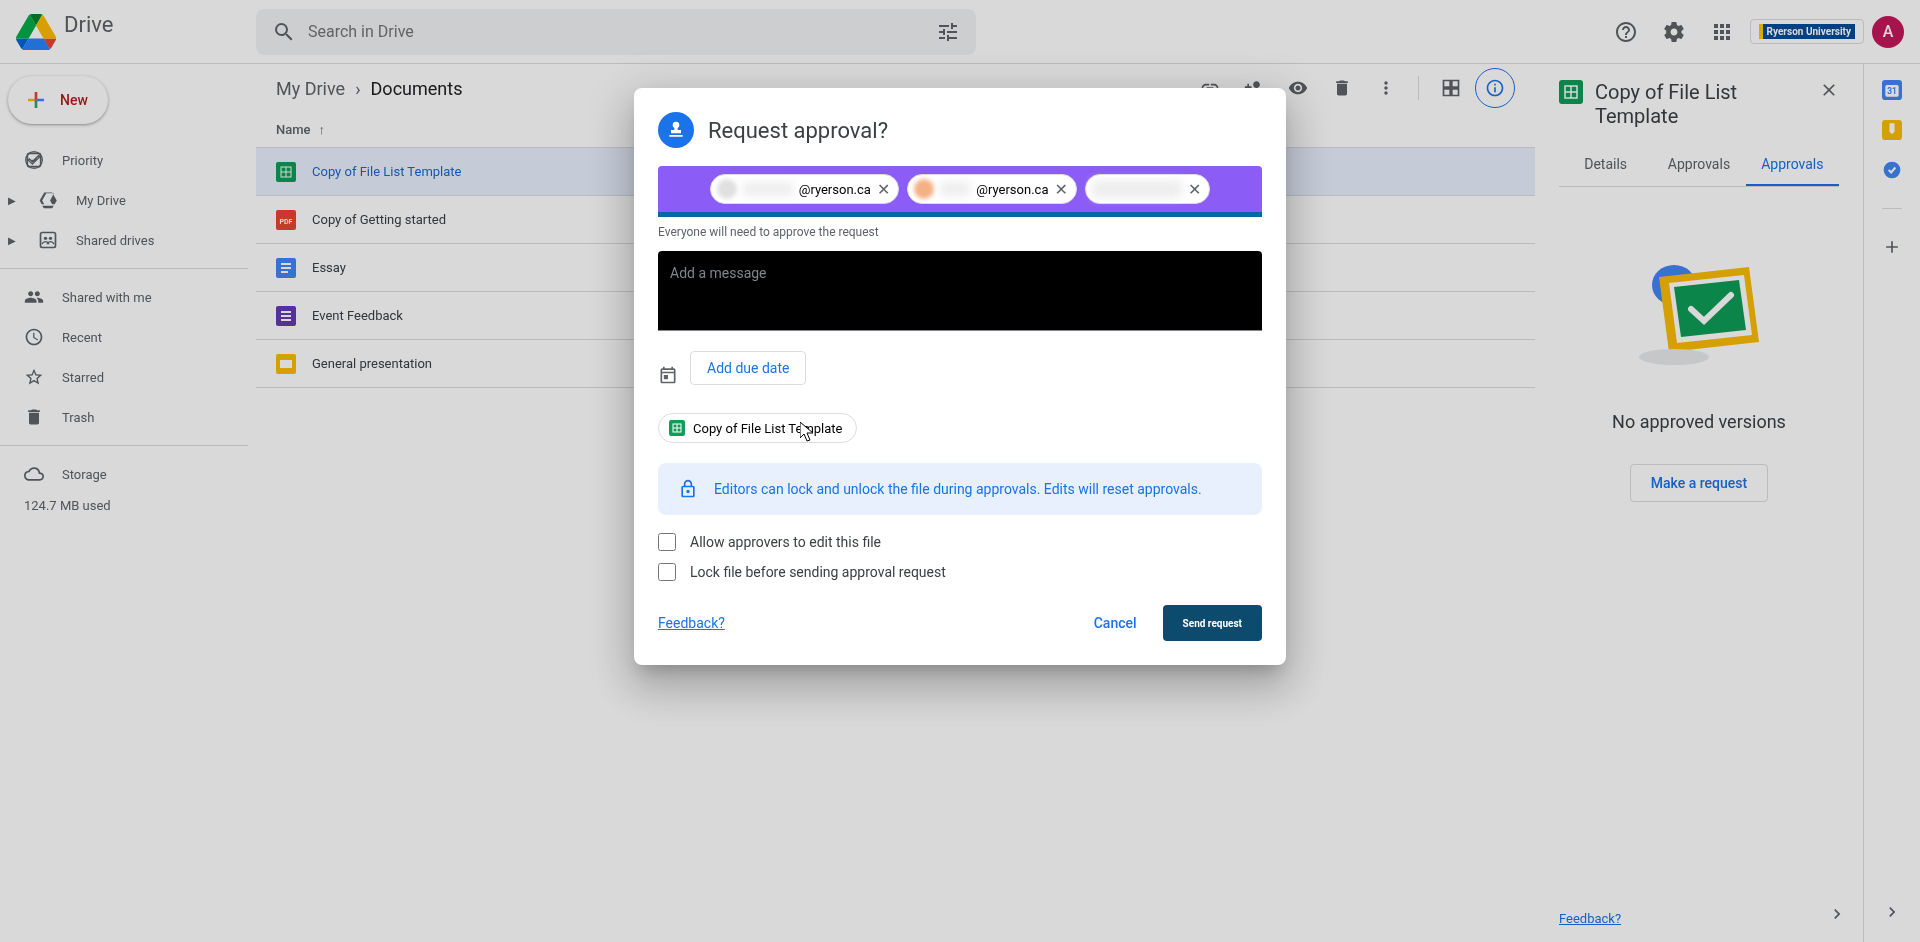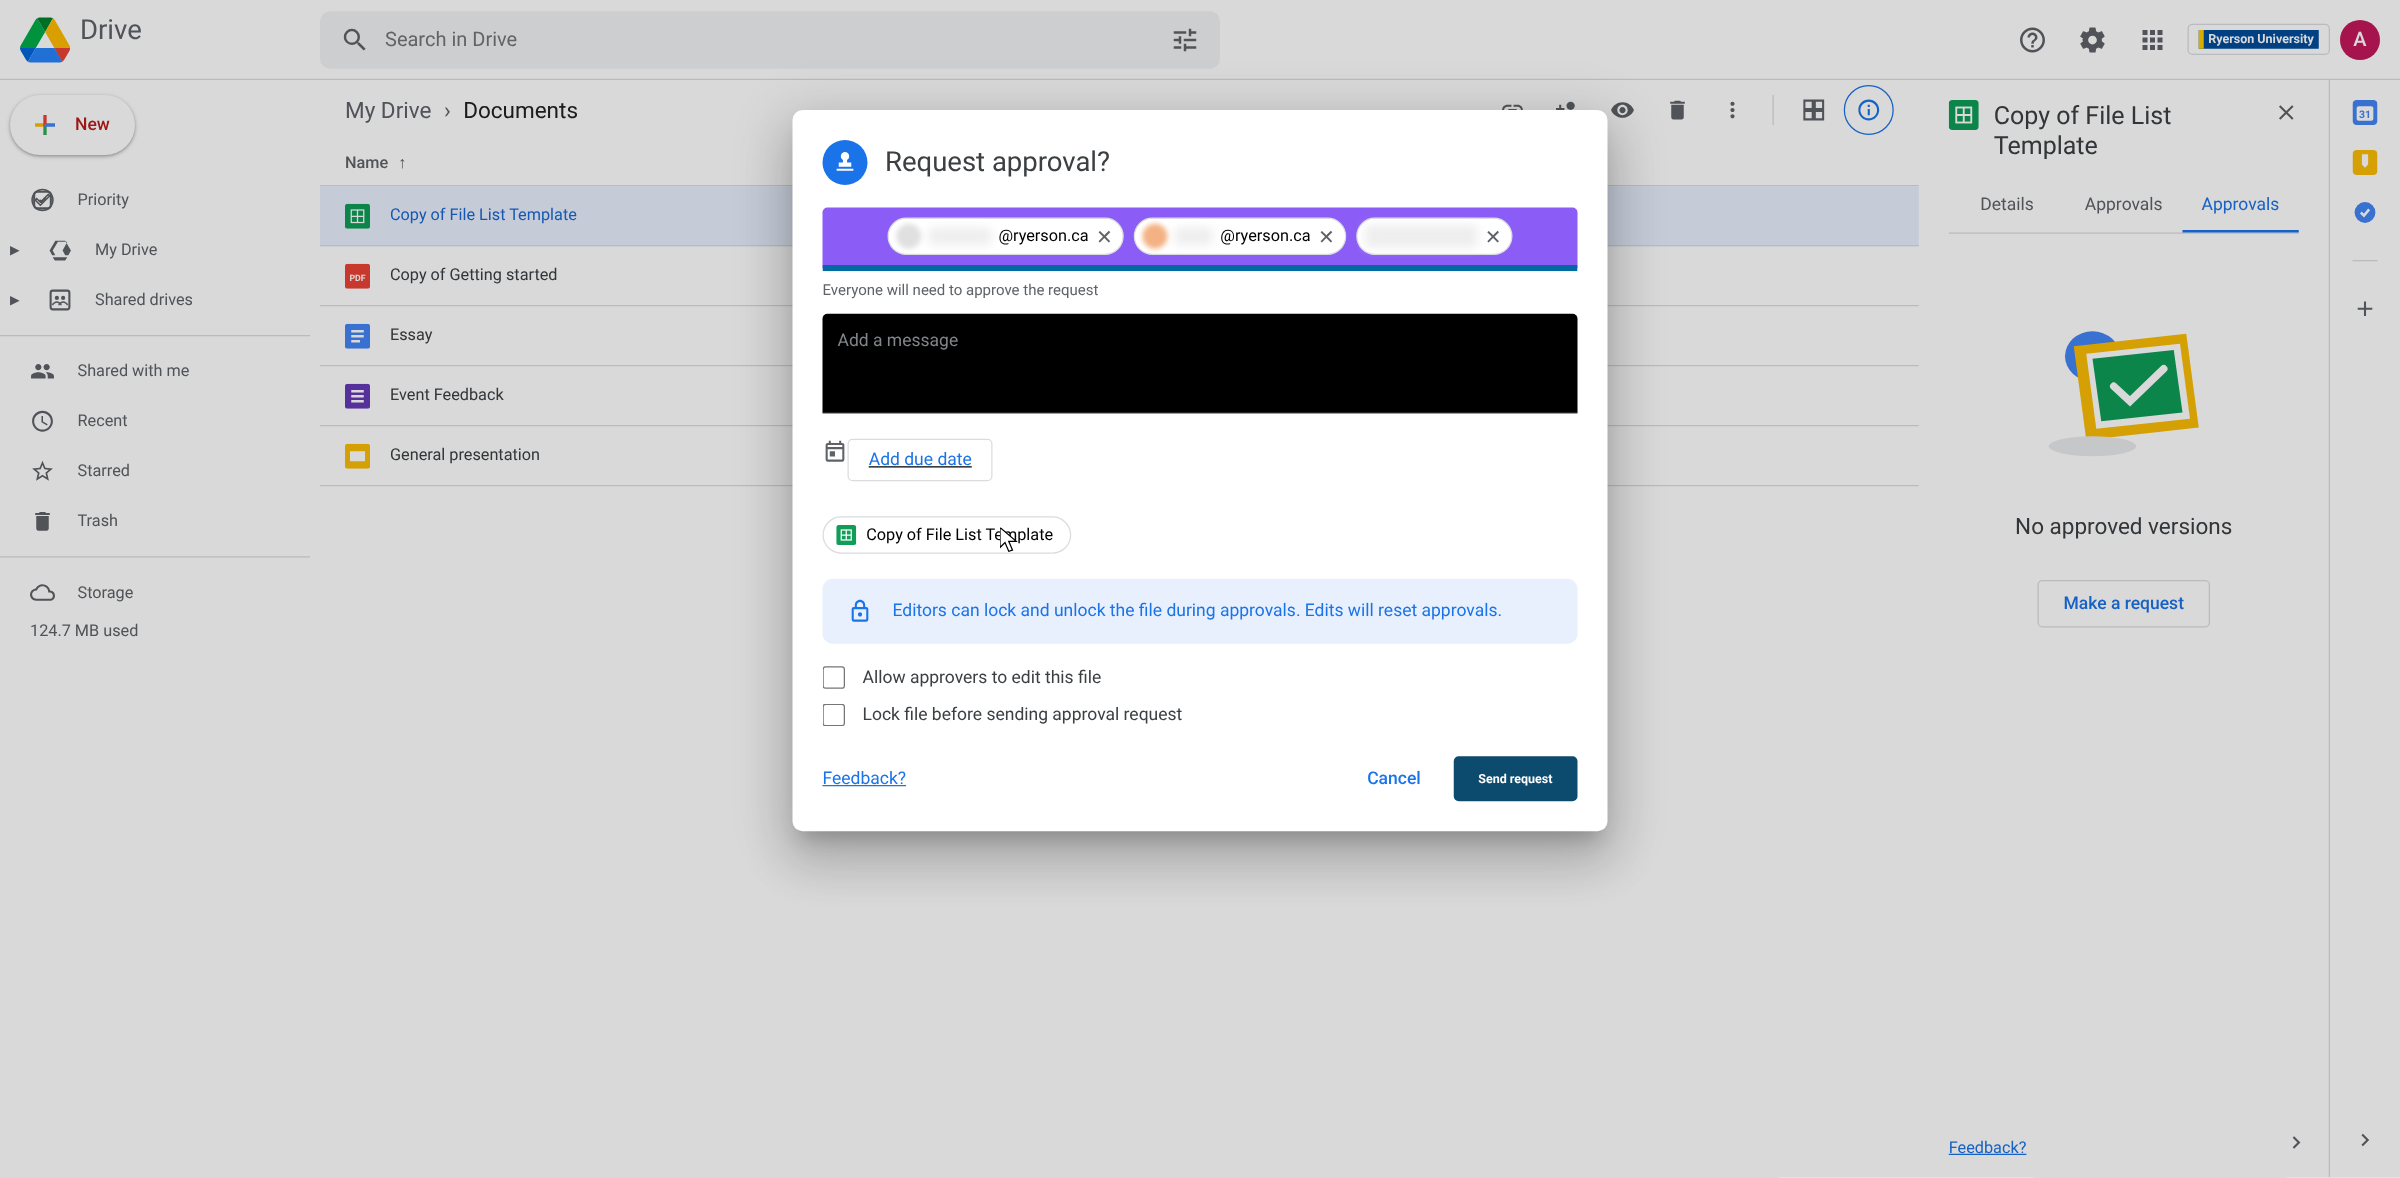--- a/index.html
+++ b/index.html
@@ -63,21 +63,21 @@
 .modal-icon { width: 36px; height: 36px; border-radius: 50%; background: #1a73e8; display: flex; align-items: center; justify-content: center; }
 .modal-icon svg { fill: #fff; width: 20px; height: 20px; }
 .modal-title { font-size: 22px; color: #3c4043; }
 .chip-row { display: flex; gap: 8px; border-bottom: 5px solid #0369a1; padding-bottom: 8px; background: #8b5cf6; padding: 8px; border-radius: 4px 4px 0 0; justify-content: center; }
 .chip { display: flex; align-items: center; gap: 6px; border: 1px solid #dadce0; border-radius: 16px; padding: 4px 8px 4px 6px; font-size: 13px; background: #fff; }
 .chip-avatar { width: 20px; height: 20px; border-radius: 50%; background: #e0e0e0; filter: blur(2px); }
 .chip-text-blur { filter: blur(4px); background: #eee; border-radius: 2px; display: inline-block; height: 14px; }
 .chip-remove { cursor: pointer; color: #5f6368; font-size: 16px; }
 .helper-text { font-size: 12px; color: #5f6368; margin-top: 8px; margin-bottom: 12px; }
 .message-box { background: #000000; border-bottom: 1px solid #80868b; border-radius: 4px 4px 0 0; padding: 14px 12px; min-height: 80px; font-size: 14px; color: #80868b; margin-bottom: 20px; }
-.due-date-row { display: flex; align-items: flex-start; margin-bottom: 28px; text-decoration: underline; }
+.due-date-row { display: flex; align-items: flex-end; gap: 12px; margin-bottom: 28px; }
 .date-icon { color: #5f6368; }
 .add-due-date { border: 1px solid #dadce0; background: #fff; color: #1a73e8; padding: 8px 16px; border-radius: 4px; font-size: 14px; cursor: pointer; }
 .file-chip-row { margin-bottom: 20px; }
 .file-chip { display: inline-flex; align-items: center; gap: 8px; border: 1px solid #dadce0; border-radius: 16px; padding: 6px 14px 6px 10px; font-size: 13px; }
 .info-banner { background: #e8f0fe; border-radius: 8px; padding: 16px 20px; display: flex; align-items: center; gap: 16px; margin-bottom: 18px; }
 .info-banner svg { fill: #1a73e8; width: 20px; height: 20px; flex-shrink: 0; }
 .info-banner-text { color: #1a73e8; font-size: 14px; }
 .checkbox-row { display: flex; align-items: center; gap: 14px; margin-bottom: 12px; font-size: 14px; color: #3c4043; }
 .checkbox-row input { width: 18px; height: 18px; }
 .modal-footer { display: flex; align-items: center; margin-top: 24px; }

